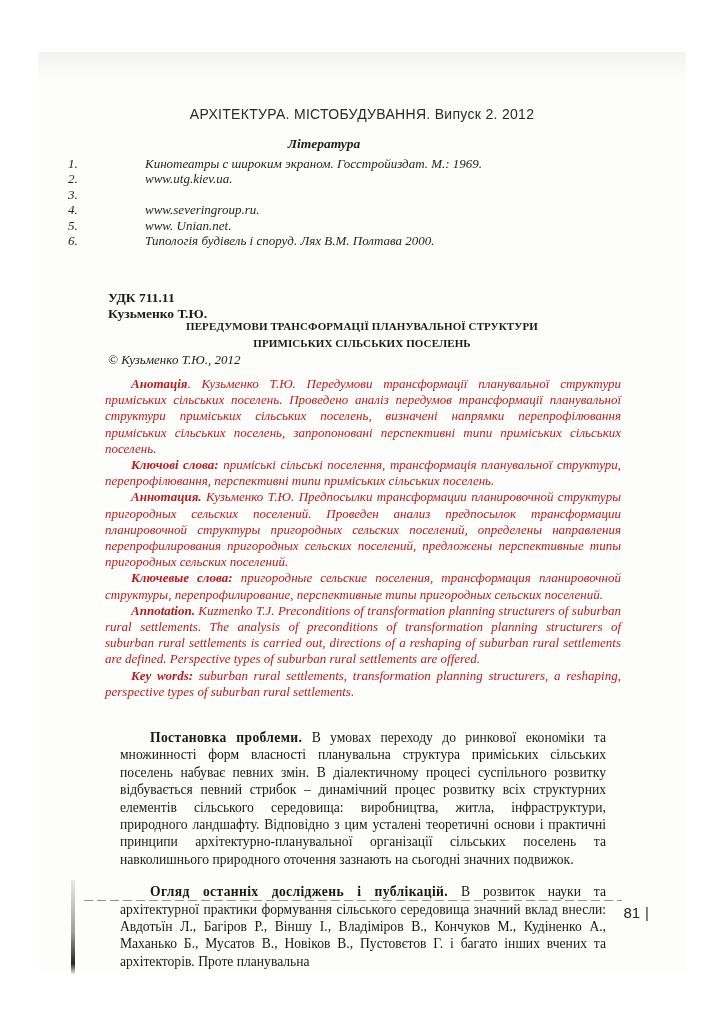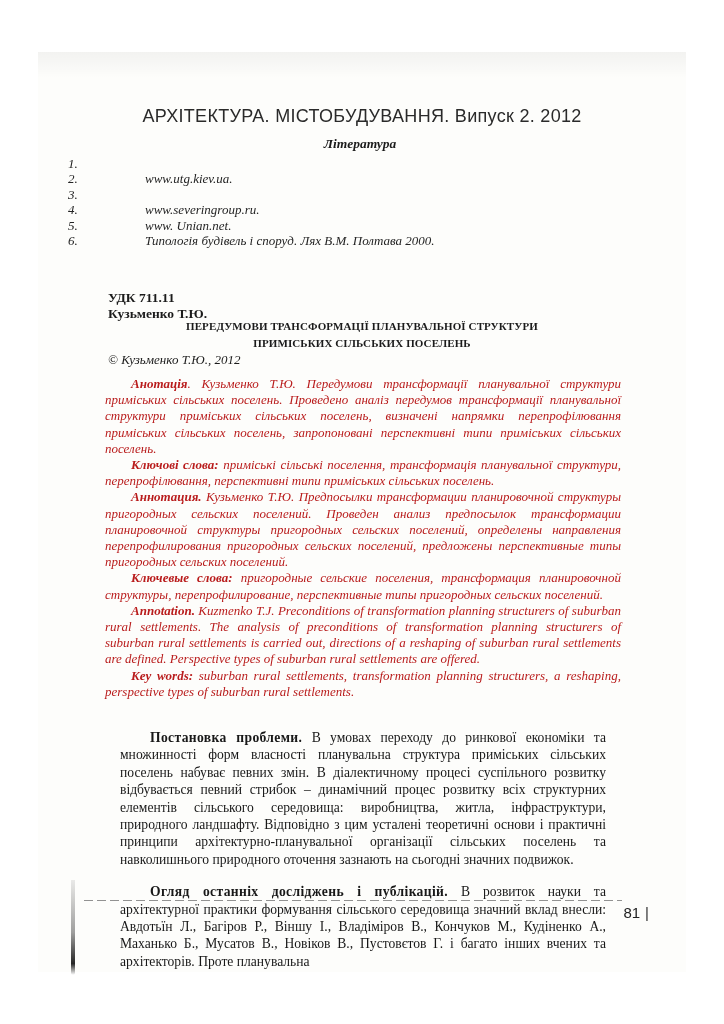--- a/index.html
+++ b/index.html
@@ -62,36 +62,35 @@
   }
 
   
   .running-head {
     position: absolute;
     left: 0;
     top: 106px;
     width: 724px;
     text-align: center;
     font-family: "Liberation Sans", sans-serif;
-    font-size: 18px;
+    font-size: 14px;
     letter-spacing: 0.3px;
     color: #2a2a2a;
   }
 
   
   .refs-title {
     position: absolute;
     left: 0;
     top: 136px;
     width: 648px;
     text-align: center;
     font-style: italic;
     font-weight: bold;
     font-size: 13.5px;
-    margin-left: 36px;
   }
   .refs-list {
     position: absolute;
     left: 62px;
     top: 156px;
     width: 580px;
   }
   .ref-row {
     display: flex;
     font-style: italic;
@@ -218,20 +217,21 @@
 
 <div class="content">
 
   <div class="running-head">АРХІТЕКТУРА. МІСТОБУДУВАННЯ.  Випуск 2. 2012</div>
 
   <div class="refs-title">Література</div>
 
   <div class="refs-list">
     <div class="ref-row">
       <span class="ref-num">1.</span>
+      <span class="ref-text">Кинотеатры с широким экраном. Госстройиздат. М.: 1969.</span>
     </div>
     <div class="ref-row">
       <span class="ref-num">2.</span>
       <span class="ref-text">www.utg.kiev.ua.</span>
     </div>
     <div class="ref-row">
       <span class="ref-num">3.</span>
     </div>
     <div class="ref-row">
       <span class="ref-num">4.</span>

